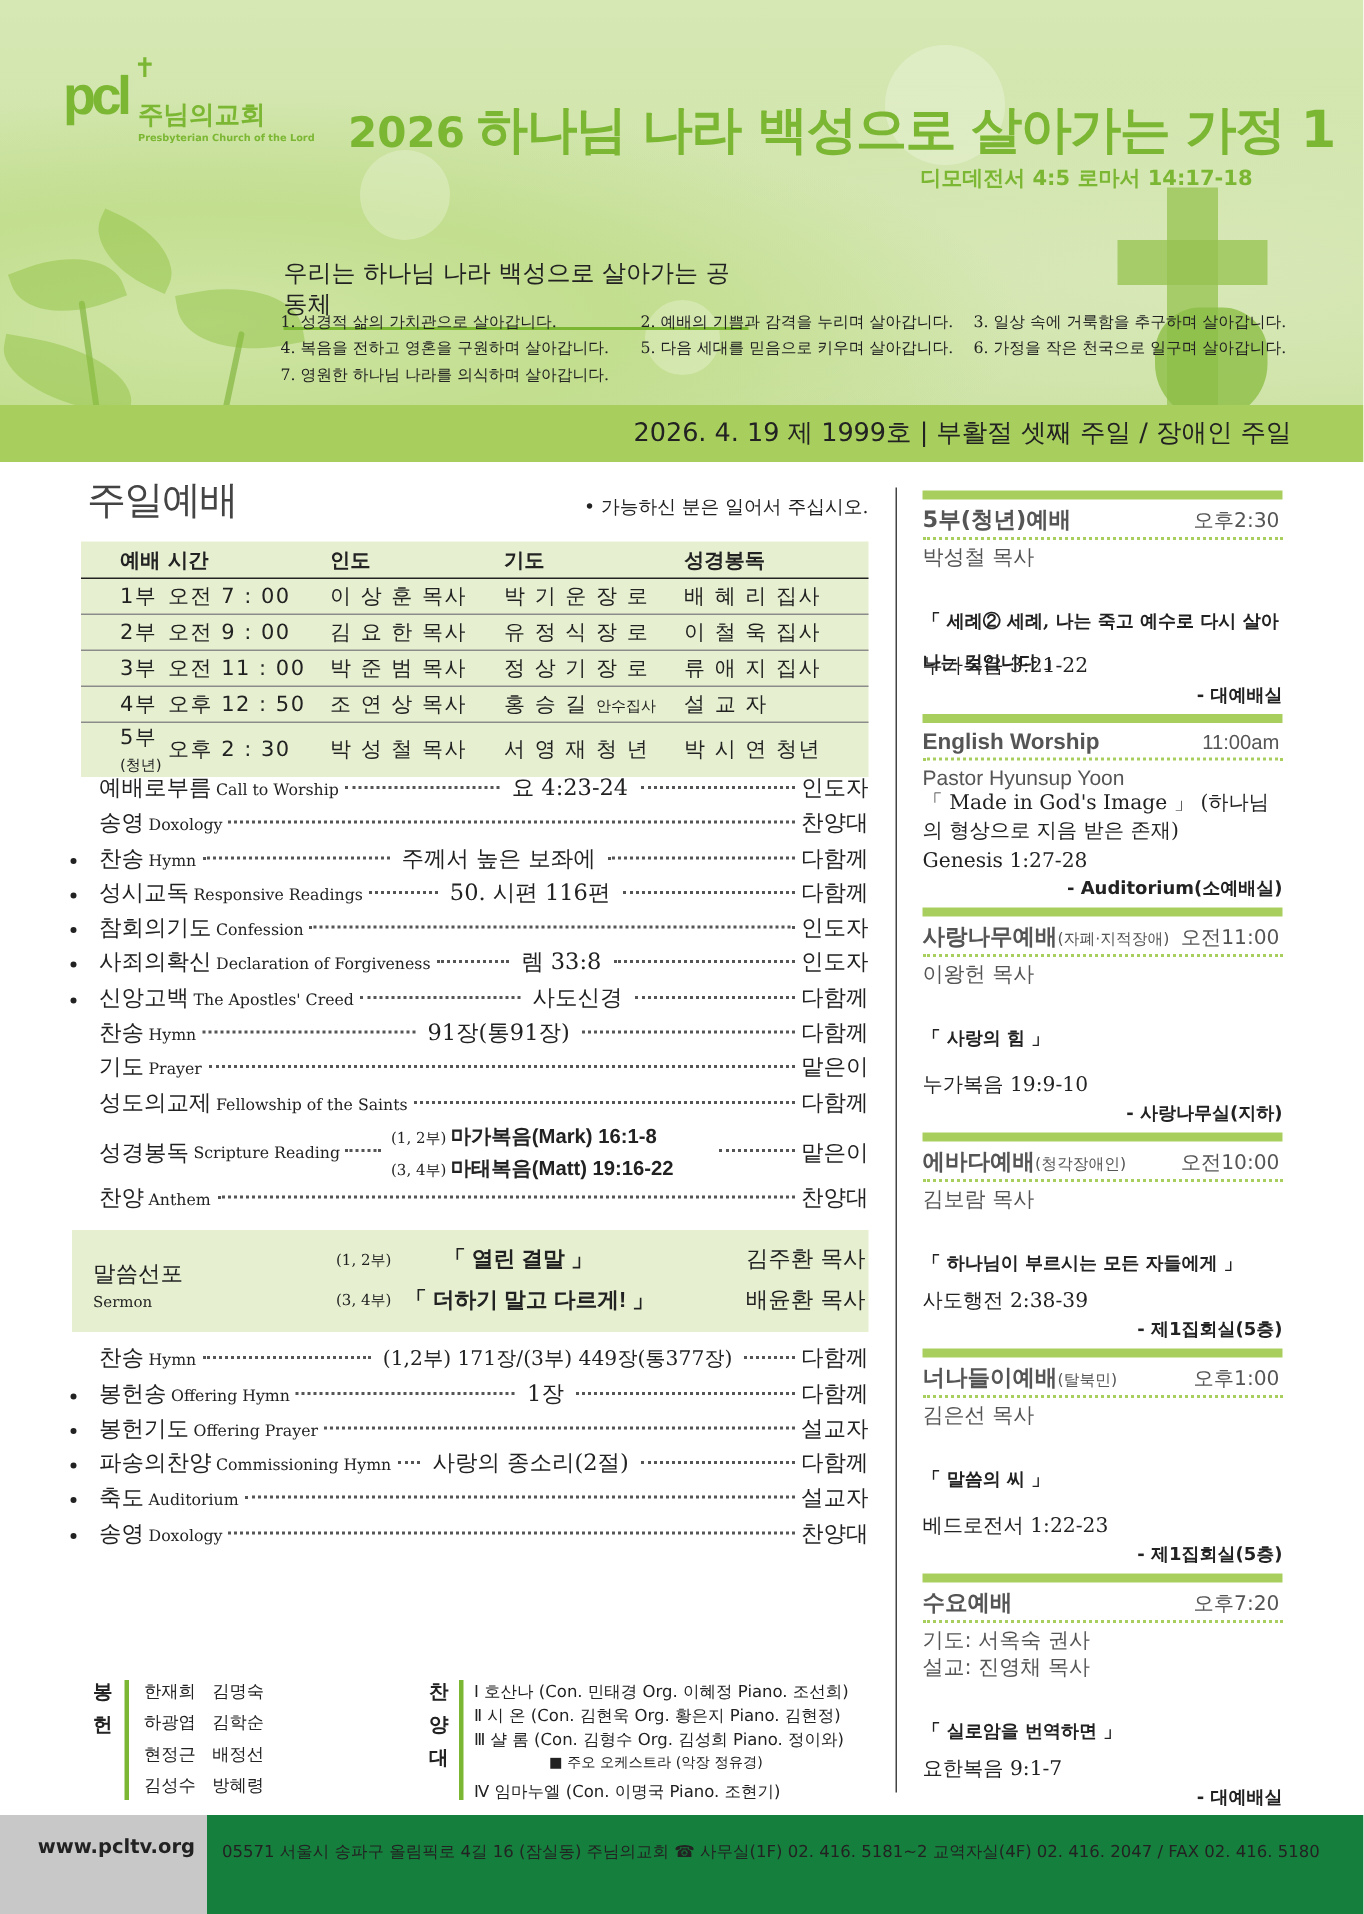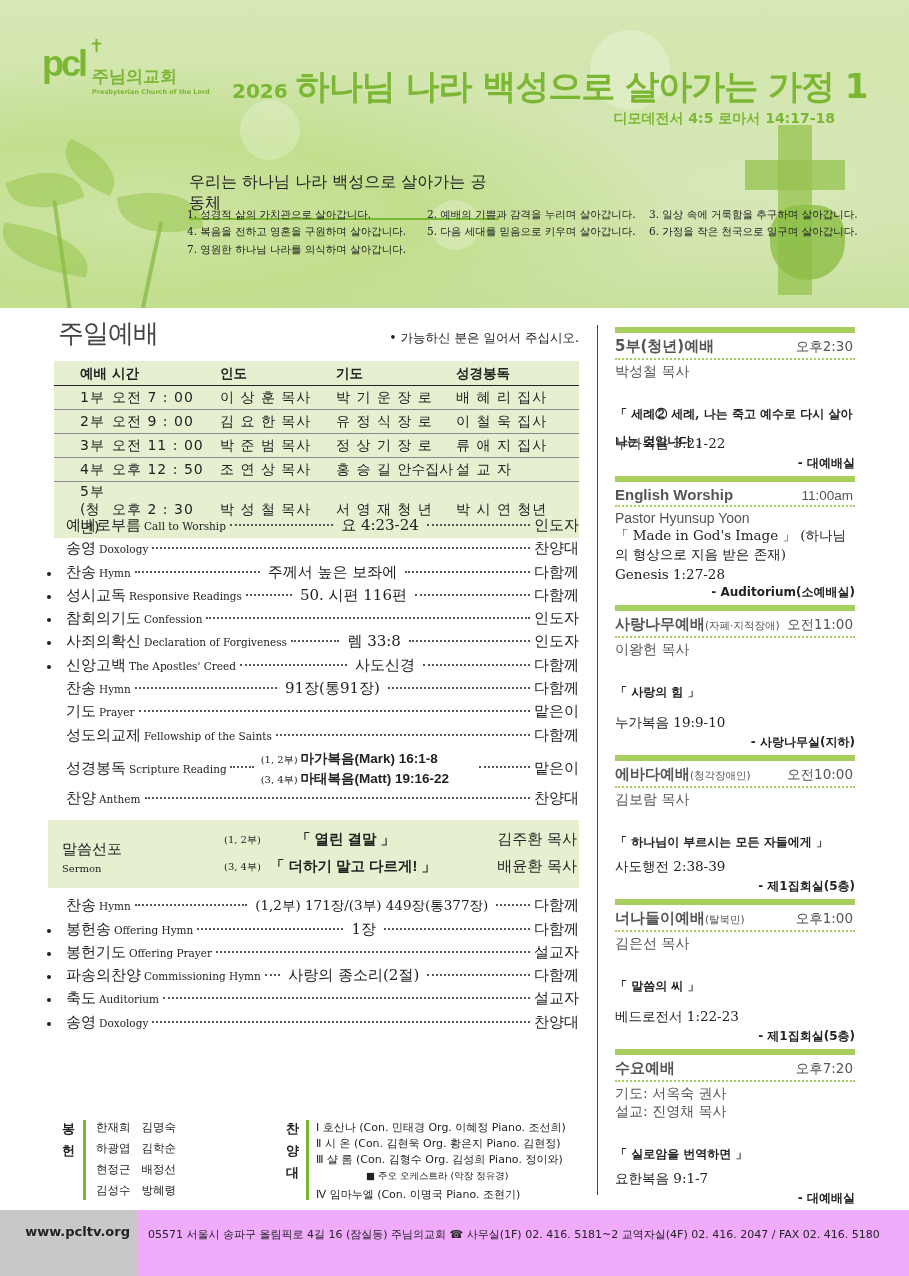--- a/index.html
+++ b/index.html
@@ -20,21 +20,21 @@
   .big-cross-h { position: absolute; left: 745px; top: 160px; width: 100px; height: 30px; background: rgba(150,195,80,0.75); }
   .heart { position: absolute; left: 770px; top: 205px; width: 75px; height: 75px; background: rgba(140,190,70,0.8); border-radius: 40% 40% 50% 50%; }
 
   .logo { position: absolute; left: 42px; top: 35px; width: 150px; height: 65px; }
   .logo-mark { position: absolute; left: 0; top: 8px; font-family: "Liberation Sans", sans-serif; font-size: 36px; font-weight: bold; color: #7cb734; letter-spacing: -3px; }
   .logo-cross { position: absolute; left: 47px; top: 0; color: #7cb734; font-size: 18px; font-weight: bold; }
   .logo-name { position: absolute; left: 50px; top: 30px; font-size: 17px; font-weight: bold; color: #7cb734; }
   .logo-sub { position: absolute; left: 50px; top: 53px; font-size: 6.5px; font-weight: bold; color: #7cb734; white-space: nowrap; }
 
   .title { position: absolute; left: 232px; top: 64px; color: #7cb734; font-weight: bold; white-space: nowrap; }
-  .title .yr { font-size: 20px; margin-right: 8px; }
+  .title .yr { font-size: 28px; margin-right: 8px; }
   .title .main { font-size: 34px; letter-spacing: -1px; }
   .verses { position: absolute; right: 74px; top: 110px; color: #7cb734; font-weight: bold; font-size: 14px; }
   .community { position: absolute; left: 189px; top: 172px; width: 310px; border-bottom: 2px solid #7cb734; padding-bottom: 4px; font-size: 16px; color: #222; }
   .goals { position: absolute; left: 187px; top: 208px; width: 680px; font-size: 10.5px; color: #222; }
   .goals .g { position: absolute; white-space: nowrap; }
 
   .dateband { position: absolute; left: 0; top: 270px; width: 909px; height: 38px; background: #a8cf5e; }
   .dateband .txt { position: absolute; right: 48px; top: 7px; font-size: 17px; color: #222; white-space: nowrap; }
 
   
@@ -43,21 +43,21 @@
   .stand-note { position: absolute; right: 0; top: 14px; font-size: 12.5px; color: #222; }
   .sched { position: absolute; left: 0; top: 45px; width: 525px; background: #e6f0d0; }
   .sched table { width: 100%; border-collapse: collapse; font-size: 14px; }
   .sched th { text-align: left; font-weight: bold; padding: 4px 0 2px 0; border-bottom: 1.5px solid #222; font-size: 13.5px; }
   .sched td { padding: 1px 0 1px 0; height: 24px; border-bottom: 1px solid #8b8b8b; letter-spacing: 1px; }
   .sched tr:last-child td { border-bottom: none; }
   .sched .c1 { width: 58px; padding-left: 26px; }
   .sched .c2 { width: 108px; }
   .sched .c3 { width: 116px; }
   .sched .c4 { width: 120px; }
-  .small { font-size: 14px; letter-spacing: 0; }
+  .small { font-size: 10px; letter-spacing: 0; }
 
   .order { position: absolute; left: 0; top: 200px; width: 525px; }
   .row { position: relative; height: 23.3px; display: flex; align-items: baseline; font-size: 15px; white-space: nowrap; }
   .row .bullet { position: absolute; left: -7px; top: 9px; width: 4px; height: 4px; background: #222; border-radius: 50%; }
   .row .ko { padding-left: 12px; }
   .row .en { font-size: 10.5px; margin-left: 3px; }
   .row .fill { flex: 1; border-bottom: 2px dotted #555; margin: 0 4px; position: relative; top: -4px; }
   .row .mid { padding: 0 4px; }
   .row .who { font-size: 15px; }
 
@@ -85,21 +85,21 @@
   .svc .head { display: flex; justify-content: space-between; align-items: baseline; padding-bottom: 2px; border-bottom: 2px dotted #a8cf5e; }
   .svc .name { font-size: 15px; font-weight: bold; color: #555; }
   .svc .name .sub { font-size: 10.5px; font-weight: normal; text-align: center; }
   .svc .time { font-size: 13.5px; color: #555; margin-right: 2px; }
   .svc .ppl { font-size: 14px; color: #555; margin-top: 3px; }
   .svc .sermon-title { font-size: 12px; font-weight: bold; margin-top: 20px; line-height: 27px; }
   .svc .ref { text-align: left; font-size: 13.5px; margin-top: 2px; }
   .svc .room { text-align: right; font-size: 12px; font-weight: bold; margin-top: 2px; margin-bottom: 4px; }
 
   
-  .footer { position: absolute; left: 0; top: 1210px; width: 909px; height: 66px; background: #f0abfc; }
+  .footer { position: absolute; left: 0; top: 1210px; width: 909px; height: 66px; background: #15803d; }
   .footer .web { position: absolute; left: 0; top: 0; width: 138px; height: 66px; background: #c8c8c8; }
   .footer .web span { position: absolute; right: 8px; top: 14px; font-size: 13px; font-weight: bold; color: #222; }
   .footer .addr { position: absolute; left: 148px; top: 17px; font-size: 11px; color: #222; white-space: nowrap; }
 </style>
 </head>
 <body>
 
 <div class="header">
   <div class="bokeh" style="left:240px;top:100px;width:60px;height:60px;"></div>
   <div class="bokeh" style="left:590px;top:30px;width:80px;height:80px;"></div>
@@ -128,20 +128,23 @@
   <div class="community serif">우리는 하나님 나라 백성으로 살아가는 공동체</div>
   <div class="goals serif">
     <div class="g" style="left:0;top:0;">1. 성경적 삶의 가치관으로 살아갑니다.</div>
     <div class="g" style="left:240px;top:0;">2. 예배의 기쁨과 감격을 누리며 살아갑니다.</div>
     <div class="g" style="left:462px;top:0;">3. 일상 속에 거룩함을 추구하며 살아갑니다.</div>
     <div class="g" style="left:0;top:17px;">4. 복음을 전하고 영혼을 구원하며 살아갑니다.</div>
     <div class="g" style="left:240px;top:17px;">5. 다음 세대를 믿음으로 키우며 살아갑니다.</div>
     <div class="g" style="left:462px;top:17px;">6. 가정을 작은 천국으로 일구며 살아갑니다.</div>
     <div class="g" style="left:0;top:35px;">7. 영원한 하나님 나라를 의식하며 살아갑니다.</div>
   </div>
+  <div class="dateband">
+    <span class="txt">2026. 4. 19  제 1999호  |  부활절 셋째 주일 / 장애인 주일</span>
+  </div>
 </div>
 
 <div class="left">
   <div class="sec-title">주일예배</div>
   <div class="stand-note serif">• 가능하신 분은 일어서 주십시오.</div>
 
   <div class="sched">
     <table>
       <thead>
         <tr>

